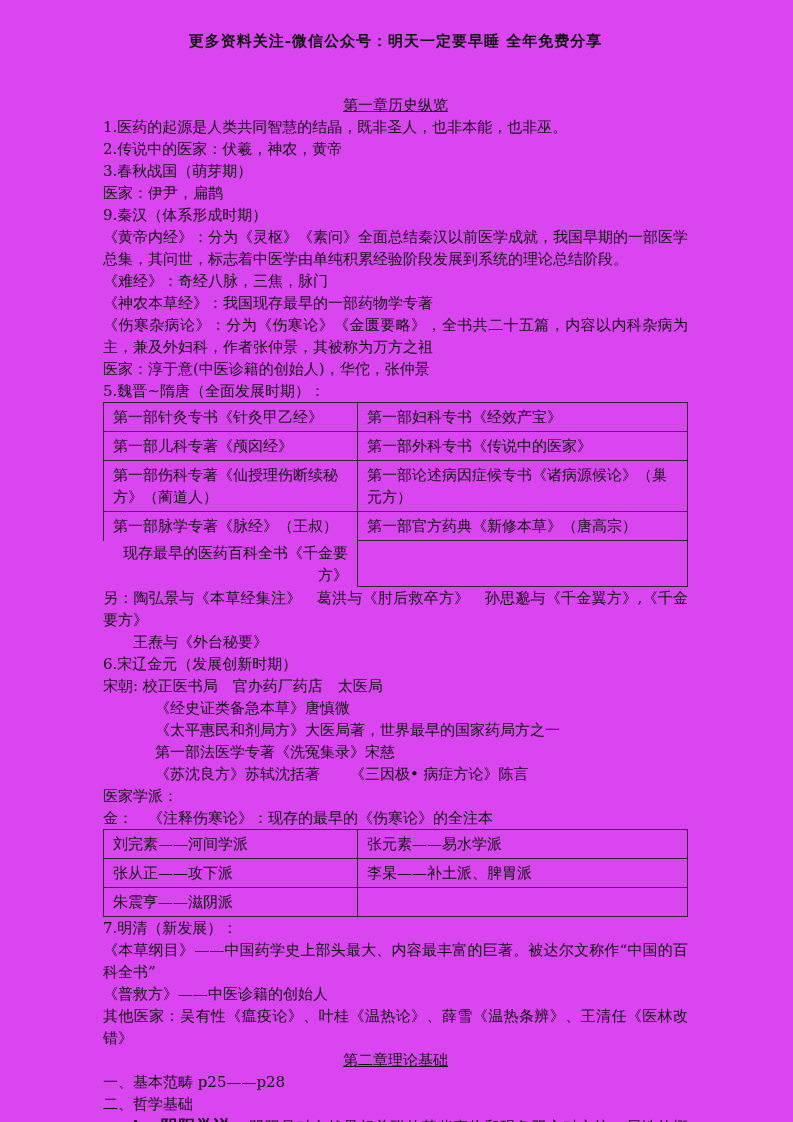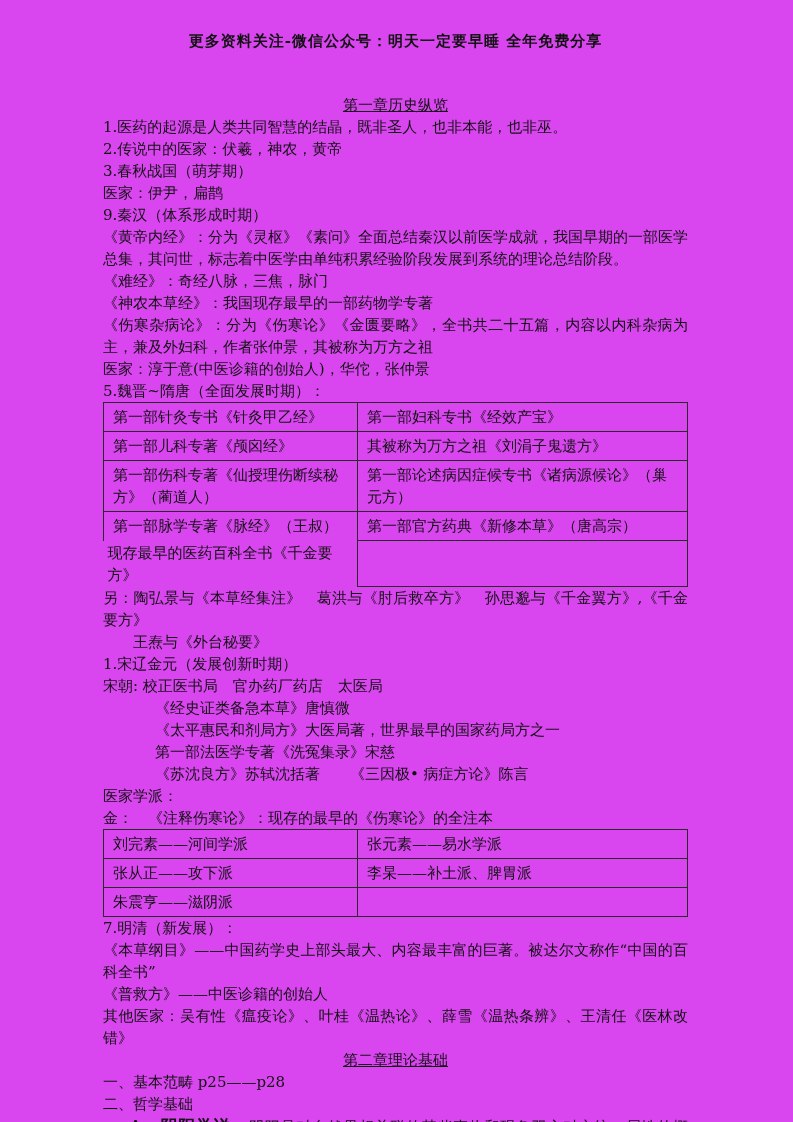--- a/index.html
+++ b/index.html
@@ -43,21 +43,21 @@
   col.c2 { width: 56.5%; }
   td {
     border: 1px solid #2a2a2a;
     font-size: 15px;
     line-height: 22px;
     padding: 3px 9px;
     vertical-align: top;
     word-break: break-all;
   }
   td.open-bottom { border-bottom: none; }
-  td.no-borders  { border: none; padding-left: 4px; }
+  td.no-borders  { border: none; padding-left: 4px; text-align: right; }
   tr.slim td { padding-top: 1px; padding-bottom: 1px; }
 </style>
 </head>
 <body>
 
 <div class="page">
 
   <p class="promo">更多资料关注-微信公众号：明天一定要早睡 全年免费分享</p>
 
   <p class="center">第一章历史纵览</p>
@@ -78,40 +78,40 @@
         <col class="c1">
         <col class="c2">
       </colgroup>
     <tbody>
       <tr>
         <td>第一部针灸专书《针灸甲乙经》</td>
         <td>第一部妇科专书《经效产宝》</td>
       </tr>
       <tr>
         <td>第一部儿科专著《颅囟经》</td>
-        <td>其被称为万方之祖《刘涓子鬼遗方》</td>
+        <td>第一部外科专书《传说中的医家》</td>
       </tr>
       <tr>
         <td>第一部伤科专著《仙授理伤断续秘方》（蔺道人）</td>
         <td>第一部论述病因症候专书《诸病源候论》（巢元方）</td>
       </tr>
       <tr>
         <td class="open-bottom">第一部脉学专著《脉经》（王叔）</td>
         <td>第一部官方药典《新修本草》（唐高宗）</td>
       </tr>
       <tr class="slim">
         <td class="no-borders">现存最早的医药百科全书《千金要方》</td>
         <td></td>
       </tr>
     </tbody>
   </table>
 
   <p>另：陶弘景与《本草经集注》　葛洪与《肘后救卒方》　孙思邈与《千金翼方》,《千金要方》</p>
   <p class="ind2">王焘与《外台秘要》</p>
-  <p>1.宋辽金元（发展创新时期）</p>
+  <p>6.宋辽金元（发展创新时期）</p>
   <p>宋朝: 校正医书局　官办药厂药店　太医局</p>
   <p class="ind35">《经史证类备急本草》唐慎微</p>
   <p class="ind35">《太平惠民和剂局方》大医局著，世界最早的国家药局方之一</p>
   <p class="ind35">第一部法医学专著《洗冤集录》宋慈</p>
   <p class="ind35">《苏沈良方》苏轼沈括著　　《三因极• 病症方论》陈言</p>
   <p>医家学派：</p>
   <p>金：　《注释伤寒论》：现存的最早的《伤寒论》的全注本</p>
 
   <table>
     <colgroup>

